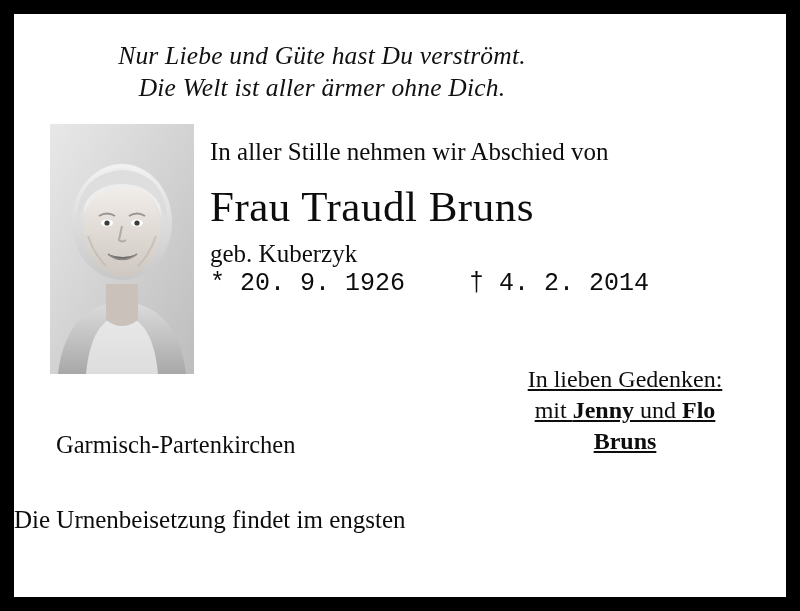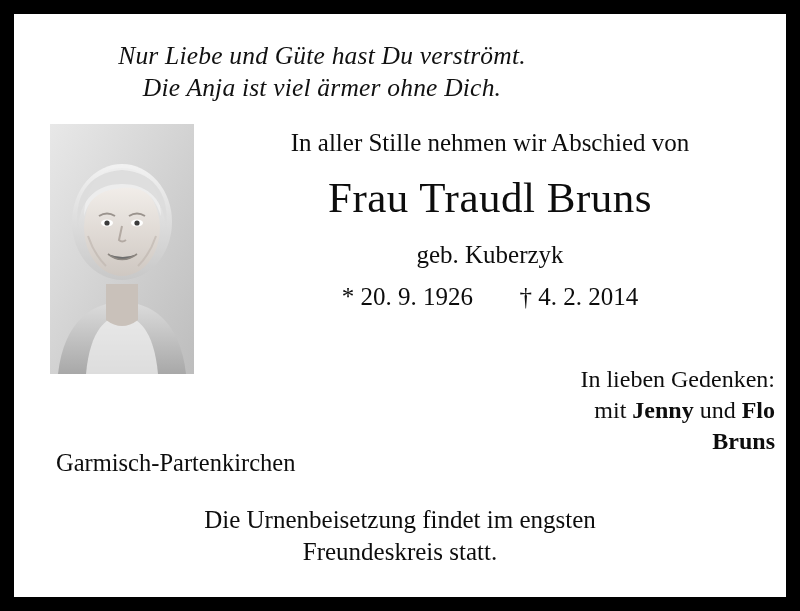--- a/index.html
+++ b/index.html
@@ -55,95 +55,96 @@
     width: 100%;
     height: 100%;
     display: block;
     background: #d9d9d9;
   }
 
   
   .main {
     position: absolute;
     left: 196px;
-    top: 114px;
+    top: 123px;
     width: 560px;
-    text-align: center;
+    text-align: left;
     color: #0d0d0d;
   }
   .intro {
     font-size: 25px;
     line-height: 30px;
     white-space: nowrap;
   }
   .name {
     font-size: 43px;
     line-height: 56px;
     margin-top: 12px;
     white-space: nowrap;
     letter-spacing: 0.5px;
   }
   .maiden {
     font-size: 25px;
     line-height: 30px;
-    margin-top: 14px;
+    margin-top: 4px;
   }
   .dates {
     font-size: 25px;
     line-height: 30px;
-    margin-top: 12px;
+    font-family: Liberation Mono, monospace;
   }
   .dates .gap { display: inline-block; width: 34px; }
 
   
   .memorial {
     position: absolute;
     left: 461px;
     top: 350px;
     width: 300px;
-    text-align: right;
+    text-align: center;
     font-size: 24px;
     line-height: 31px;
     color: #0d0d0d;
+    text-decoration: underline;
   }
   .memorial .b { font-weight: bold; }
 
   
   .place {
     position: absolute;
     left: 42px;
-    top: 434px;
+    top: 416px;
     font-size: 24.5px;
     line-height: 30px;
     color: #0d0d0d;
     white-space: nowrap;
   }
 
   
   .footer {
     position: absolute;
     left: 0;
     top: 490px;
     width: 772px;
-    text-align: center;
+    text-align: left;
     font-size: 25px;
     line-height: 32px;
     color: #0d0d0d;
   }
   .footer .line { display: block; }
 </style>
 </head>
 <body>
 
 <div class="notice">
   <div class="inner">
 
     <div class="verse">
       <span class="line">Nur Liebe und Güte hast Du verströmt.</span>
-      <span class="line">Die Anja ist viel ärmer ohne Dich.</span>
+      <span class="line">Die Welt ist aller ärmer ohne Dich.</span>
     </div>
 
     <div class="photo-wrap">
       <svg class="photo" viewBox="0 0 144 250" preserveAspectRatio="none">
         <defs>
           <linearGradient id="bgGrad" x1="0" y1="0" x2="1" y2="1">
             <stop offset="0%" stop-color="#e8e8e8"></stop>
             <stop offset="100%" stop-color="#bdbdbd"></stop>
           </linearGradient>
           <linearGradient id="hairGrad" x1="0" y1="0" x2="0" y2="1">
@@ -204,17 +205,16 @@
     <div class="memorial">
       <div>In lieben Gedenken:</div>
       <div><span>mit </span><span class="b">Jenny</span><span> und </span><span class="b">Flo</span></div>
       <div class="b">Bruns</div>
     </div>
 
     <div class="place">Garmisch-Partenkirchen</div>
 
     <div class="footer">
       <span class="line">Die Urnenbeisetzung findet im engsten</span>
-      <span class="line">Freundeskreis statt.</span>
     </div>
 
   </div>
 </div>
 
 </body></html>

